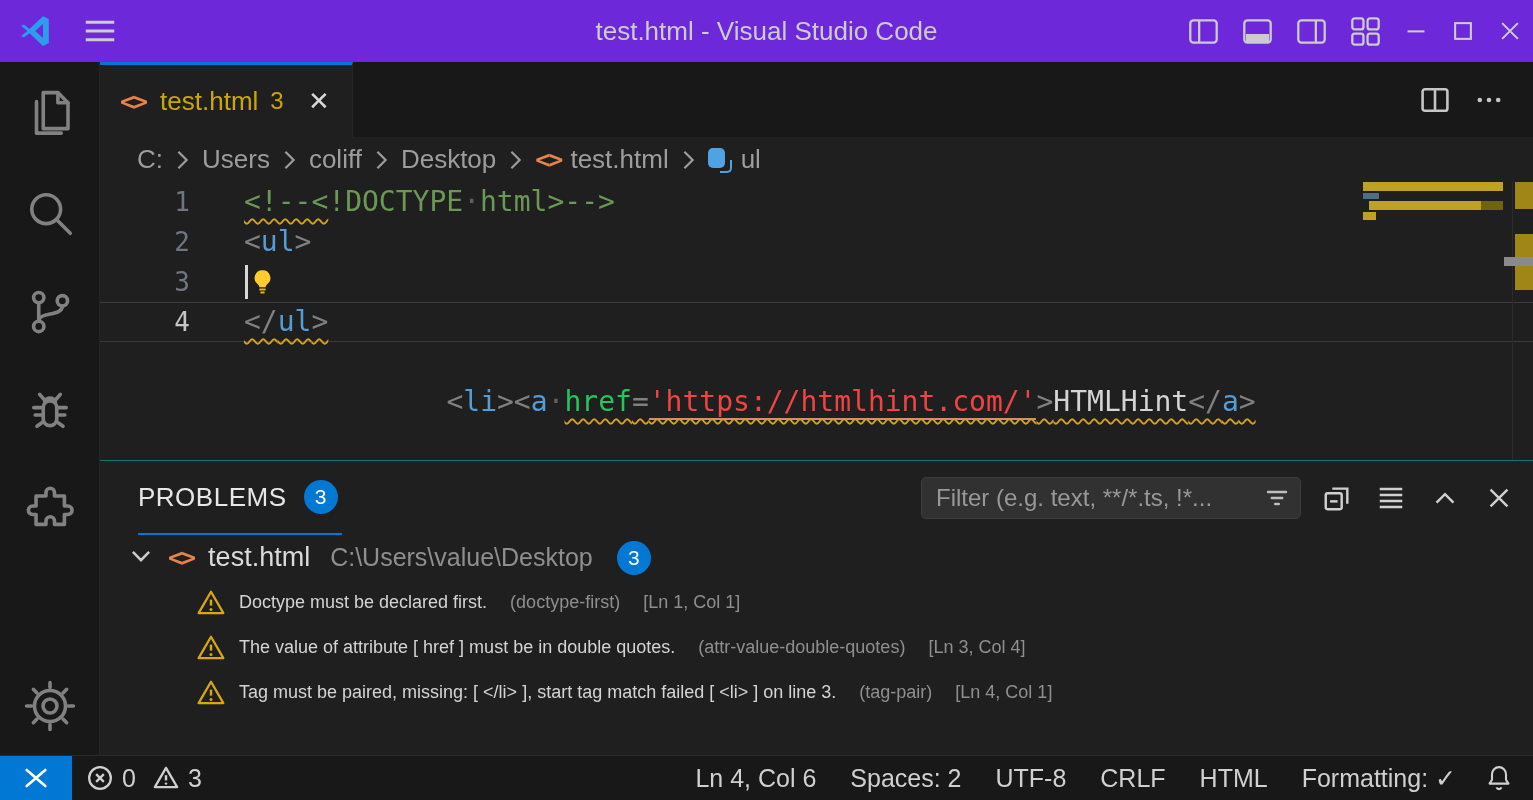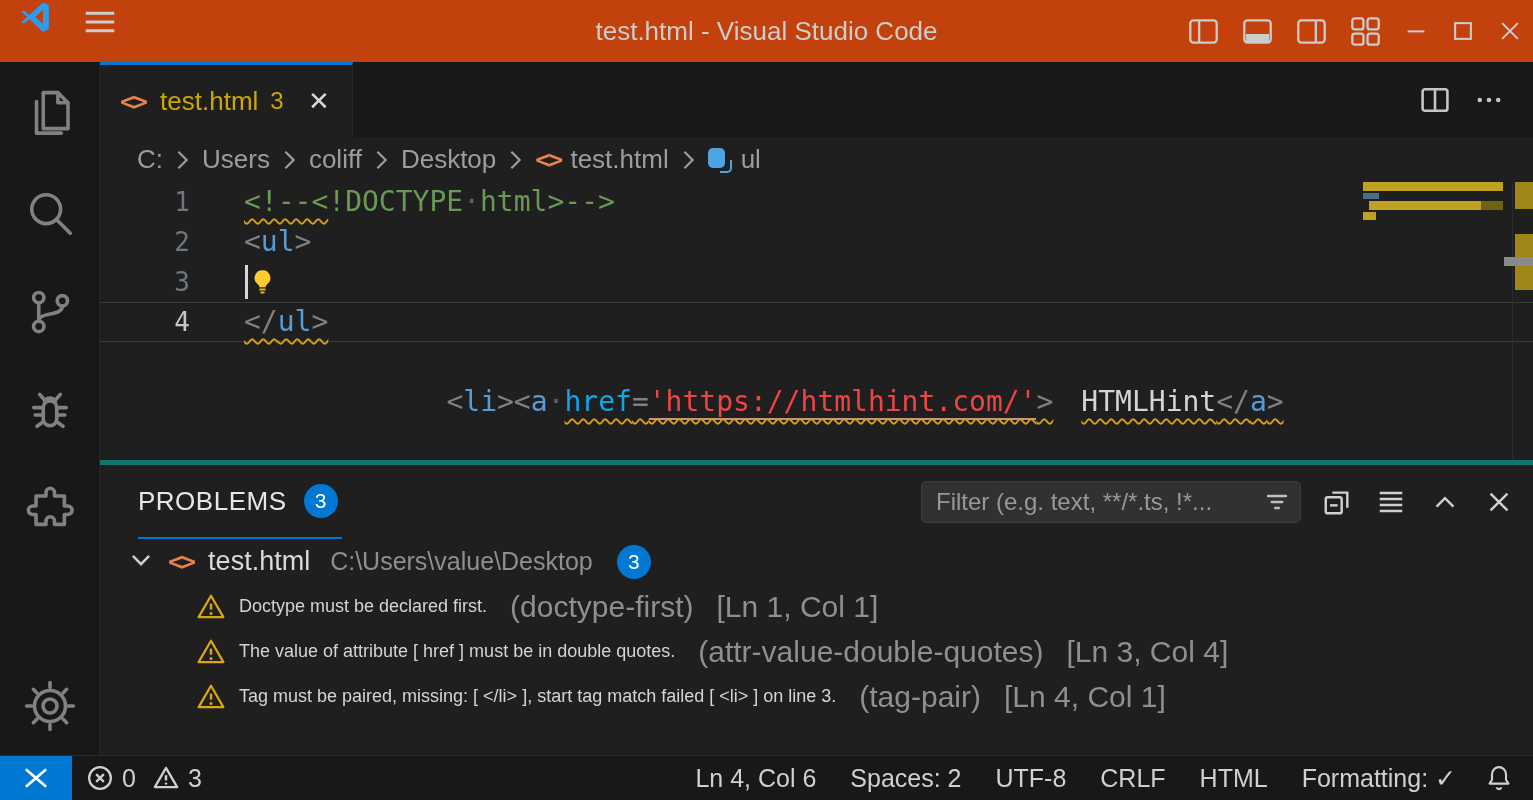--- a/index.html
+++ b/index.html
@@ -5,21 +5,21 @@
   * { box-sizing: border-box; margin: 0; padding: 0; }
   html,body { width:1533px; height:800px; overflow:hidden; }
   body {
     background:#181818; color:#cccccc;
     font-family:"Liberation Sans", sans-serif;
     position:relative;
   }
   .window { width:1533px; height:800px; display:flex; flex-direction:column; }
 
   
-  .titlebar { height:62px; background:#c2410c; display:flex; position:relative; flex:0 0 62px; }
+  .titlebar { height:62px; background:#6d28d9; display:flex; align-items:center; position:relative; flex:0 0 62px; }
   .tb-logo { width:34px; height:34px; margin-left:18px; }
   .tb-menu { width:44px; height:44px; margin-left:26px; display:flex; align-items:center; justify-content:center; cursor:pointer; }
   .tb-title { position:absolute; left:50%; top:0; transform:translateX(-50%); height:62px; display:flex; align-items:center; font-size:26px; color:#cccccc; white-space:nowrap; }
   .tb-actions { margin-left:auto; display:flex; align-items:center; height:62px; }
   .tb-btn { width:54px; height:62px; display:flex; align-items:center; justify-content:center; cursor:pointer; }
   .tb-btn svg { width:33px; height:33px; }
   .win-btn { width:47px; }
   .win-btn svg { width:30px; height:30px; }
 
   
@@ -54,36 +54,36 @@
 
   
   .editor { position:relative; flex:0 0 278px; background:#1f1f1f; overflow:hidden; font-family:"DejaVu Sans Mono", monospace; }
   .code-line { display:flex; height:40px; align-items:center; width:100%; }
   .code-line.active { box-shadow: inset 0 1px 0 #3a3a3a, inset 0 -1px 0 #3a3a3a; }
   .gutter { width:144px; flex:0 0 144px; text-align:right; padding-right:54px; color:#6e7681; font-size:26px; }
   .code-line.active .gutter { color:#c6c6c6; }
   .line-text { position:relative; white-space:pre; font-size:28px; height:40px; line-height:40px; }
   .line-text.has-bulb { padding-left:17px; }
   .tok-comment{ color:#6a9955; } .tok-punct{ color:#808080; } .tok-tag{ color:#569cd6; }
-  .tok-attr{ color:#0ea5e9;text-align:center; } .tok-string{ color:#ef4444; } .tok-text{ color:#d4d4d4;margin-left:28px; }
+  .tok-attr{ color:#22c55e;text-align:center; } .tok-string{ color:#ef4444; } .tok-text{ color:#d4d4d4; }
   .tok-ws{ color:#5f5f5f; } .tok-plain{ color:#d4d4d4; }
   .sq { text-decoration:underline wavy #d5a118; text-decoration-thickness:2.4px; text-underline-offset:7px; text-decoration-skip-ink:none; }
   .lnk { border-bottom:2px solid #ce9178; }
   .cursor { position:absolute; left:1px; top:3px; width:2.5px; height:34px; background:#d7d7d7; }
   .bulb { position:absolute; left:5px; top:6px; width:27px; height:28px; cursor:pointer; }
 
   
   .minimap { position:absolute; top:0; right:30px; width:140px; height:100%; cursor:pointer; }
   .mm { position:absolute; }
   .ruler { position:absolute; top:0; right:0; width:21px; height:100%; border-left:1px solid #2c2c2c; }
   .rm { position:absolute; right:0; width:18px; background:#a08617; }
   .ruler-slider { position:absolute; right:0; top:75px; width:29px; height:9px; background:#8a8a8a; cursor:pointer; }
 
   
-  .panel { flex:1; background:#1f1f1f; border-top:5px solid #0f766e; display:flex; flex-direction:column; min-height:0; }
+  .panel { flex:1; background:#1f1f1f; border-top:1px solid #0f766e; display:flex; flex-direction:column; min-height:0; }
   .panel-header { height:74px; display:flex; align-items:center; padding-left:38px; flex:0 0 74px; }
   .panel-tab { height:100%; display:flex; align-items:center; gap:17px; border-bottom:2px solid #0078d4; cursor:pointer; padding-right:4px; }
   .panel-tab-label { font-size:26px; color:#e7e7e7; letter-spacing:0.5px; }
   .badge { min-width:34px; height:34px; border-radius:17px; background:#0078d4; color:#ffffff; font-size:21px; display:flex; align-items:center; justify-content:center; padding:0 6px; }
   .panel-controls { margin-left:auto; display:flex; align-items:center; gap:18px; margin-right:16px; }
   .filter-wrap { position:relative; }
   .filter-input { width:380px; height:42px; background:#313131; border:1px solid #3c3c3c; border-radius:5px; color:#cccccc; font-size:24px; padding:0 48px 0 14px; outline:none; font-family:"Liberation Sans", sans-serif; }
   .filter-input::placeholder { color:#989898; }
   .filter-funnel { position:absolute; right:12px; top:9px; width:24px; height:24px; }
   .pc-btn { width:36px; height:36px; display:flex; align-items:center; justify-content:center; cursor:pointer; }
@@ -92,21 +92,21 @@
   .problems-list { flex:1; overflow:hidden; }
   .prow { height:45px; display:flex; align-items:center; cursor:pointer; }
   .prow.file { padding-left:28px; gap:14px; }
   .prow.warn { padding-left:96px; gap:13px; }
   .chev svg { width:26px; height:26px; stroke:#cccccc; fill:none; stroke-width:1.6; }
   .pfile-name { font-size:27px; color:#dadada; }
   .pfile-path { font-size:25px; color:#8f8f8f; margin-left:6px; }
   .prow .badge { margin-left:10px; }
   .warn-icon { width:30px; height:30px; flex:0 0 30px; }
   .pmsg { font-size:18px; color:#d4d4d4; white-space:nowrap; }
-  .pmeta { font-size:30px; color:#8f8f8f; white-space:nowrap; margin-left:10px; }
+  .pmeta { font-size:18px; color:#8f8f8f; white-space:nowrap; margin-left:10px; }
 
   
   .statusbar { height:45px; background:#181818; border-top:1px solid #2b2b2b; display:flex; align-items:center; flex:0 0 45px; font-size:25px; color:#d0d0d0; }
   .remote { width:72px; height:100%; background:#0078d4; display:flex; align-items:center; justify-content:center; cursor:pointer; }
   .remote svg { width:32px; height:32px; stroke:#ffffff; fill:none; stroke-width:2; stroke-linecap:round; stroke-linejoin:round; }
   .sb-group { display:flex; align-items:center; gap:8px; padding:0 14px; height:100%; cursor:pointer; }
   .sb-group svg { width:28px; height:28px; stroke:#d0d0d0; fill:none; stroke-width:1.3; }
   .sb-right { margin-left:auto; display:flex; align-items:flex-start; height:100%; }
   .sb-item { padding:0 17px; height:100%; display:flex; align-items:center; cursor:pointer; white-space:nowrap; }
   .sb-bell { padding:0 20px 0 12px; }

